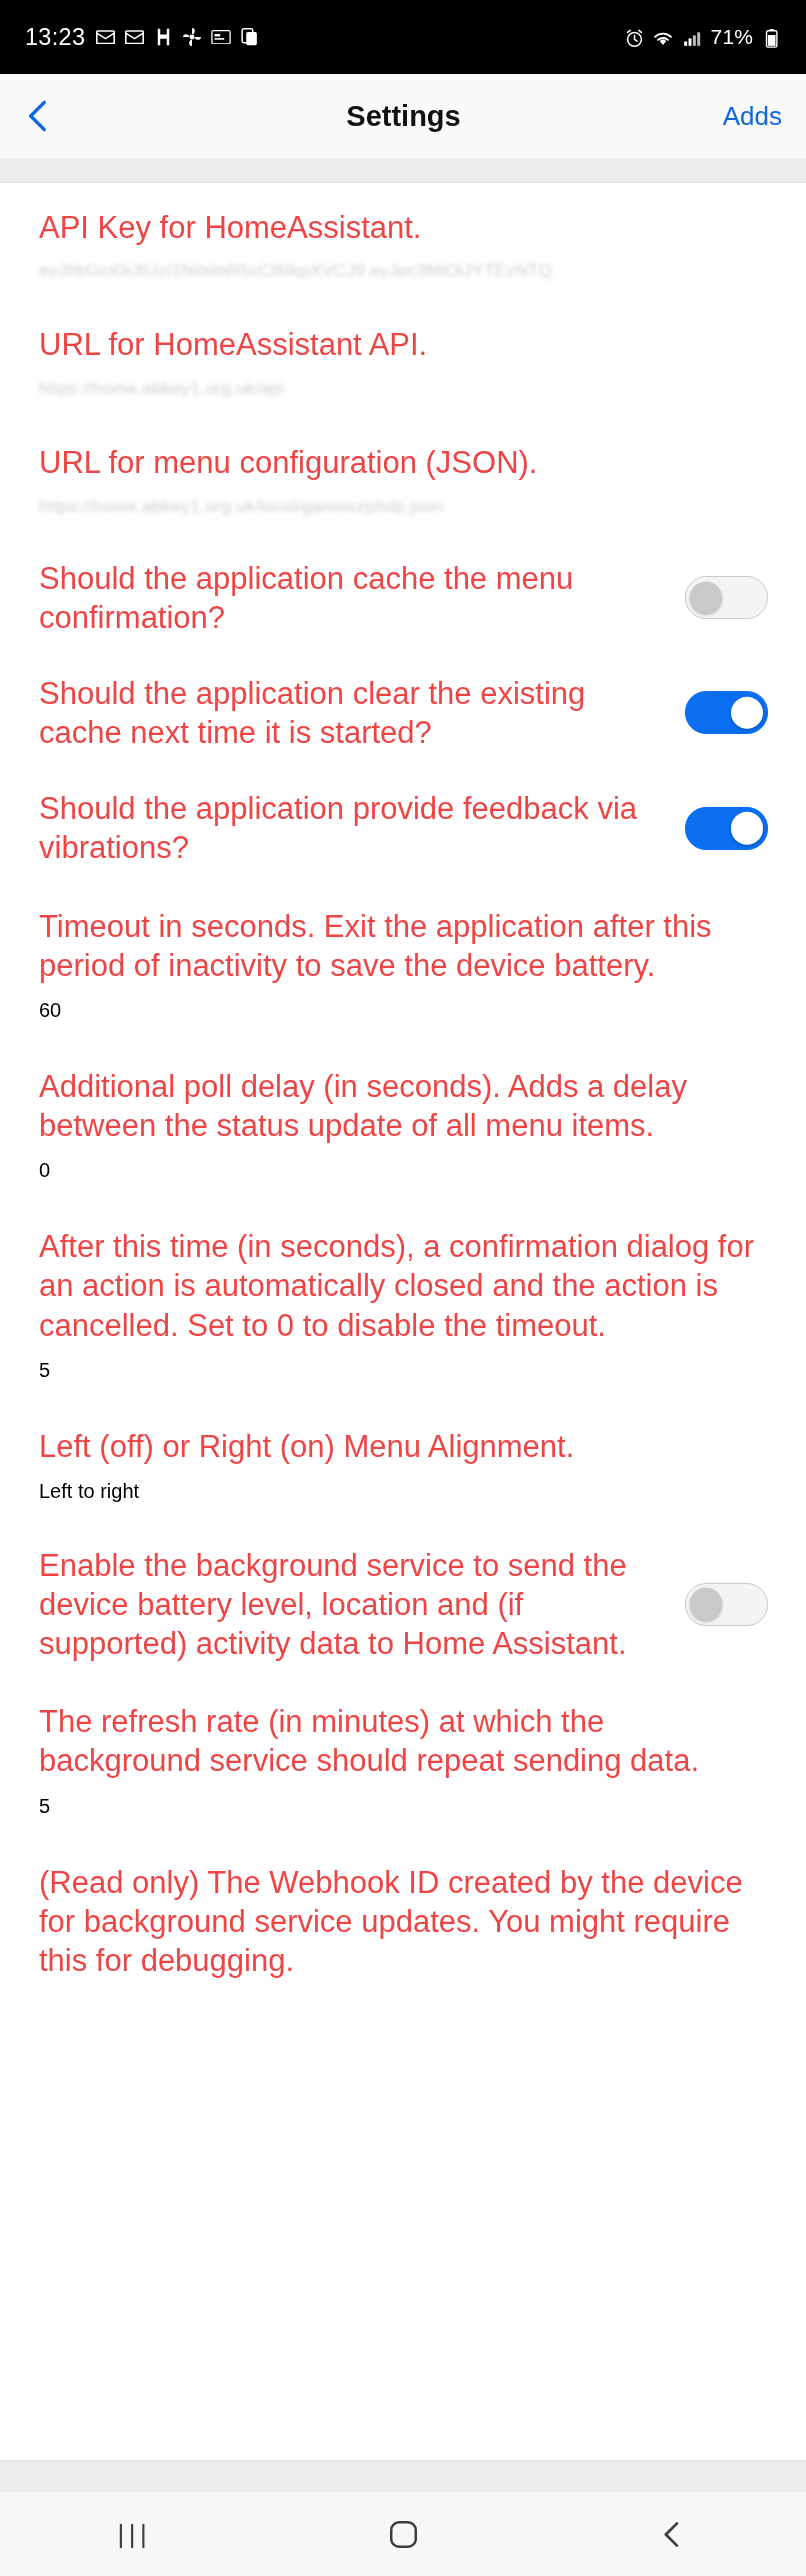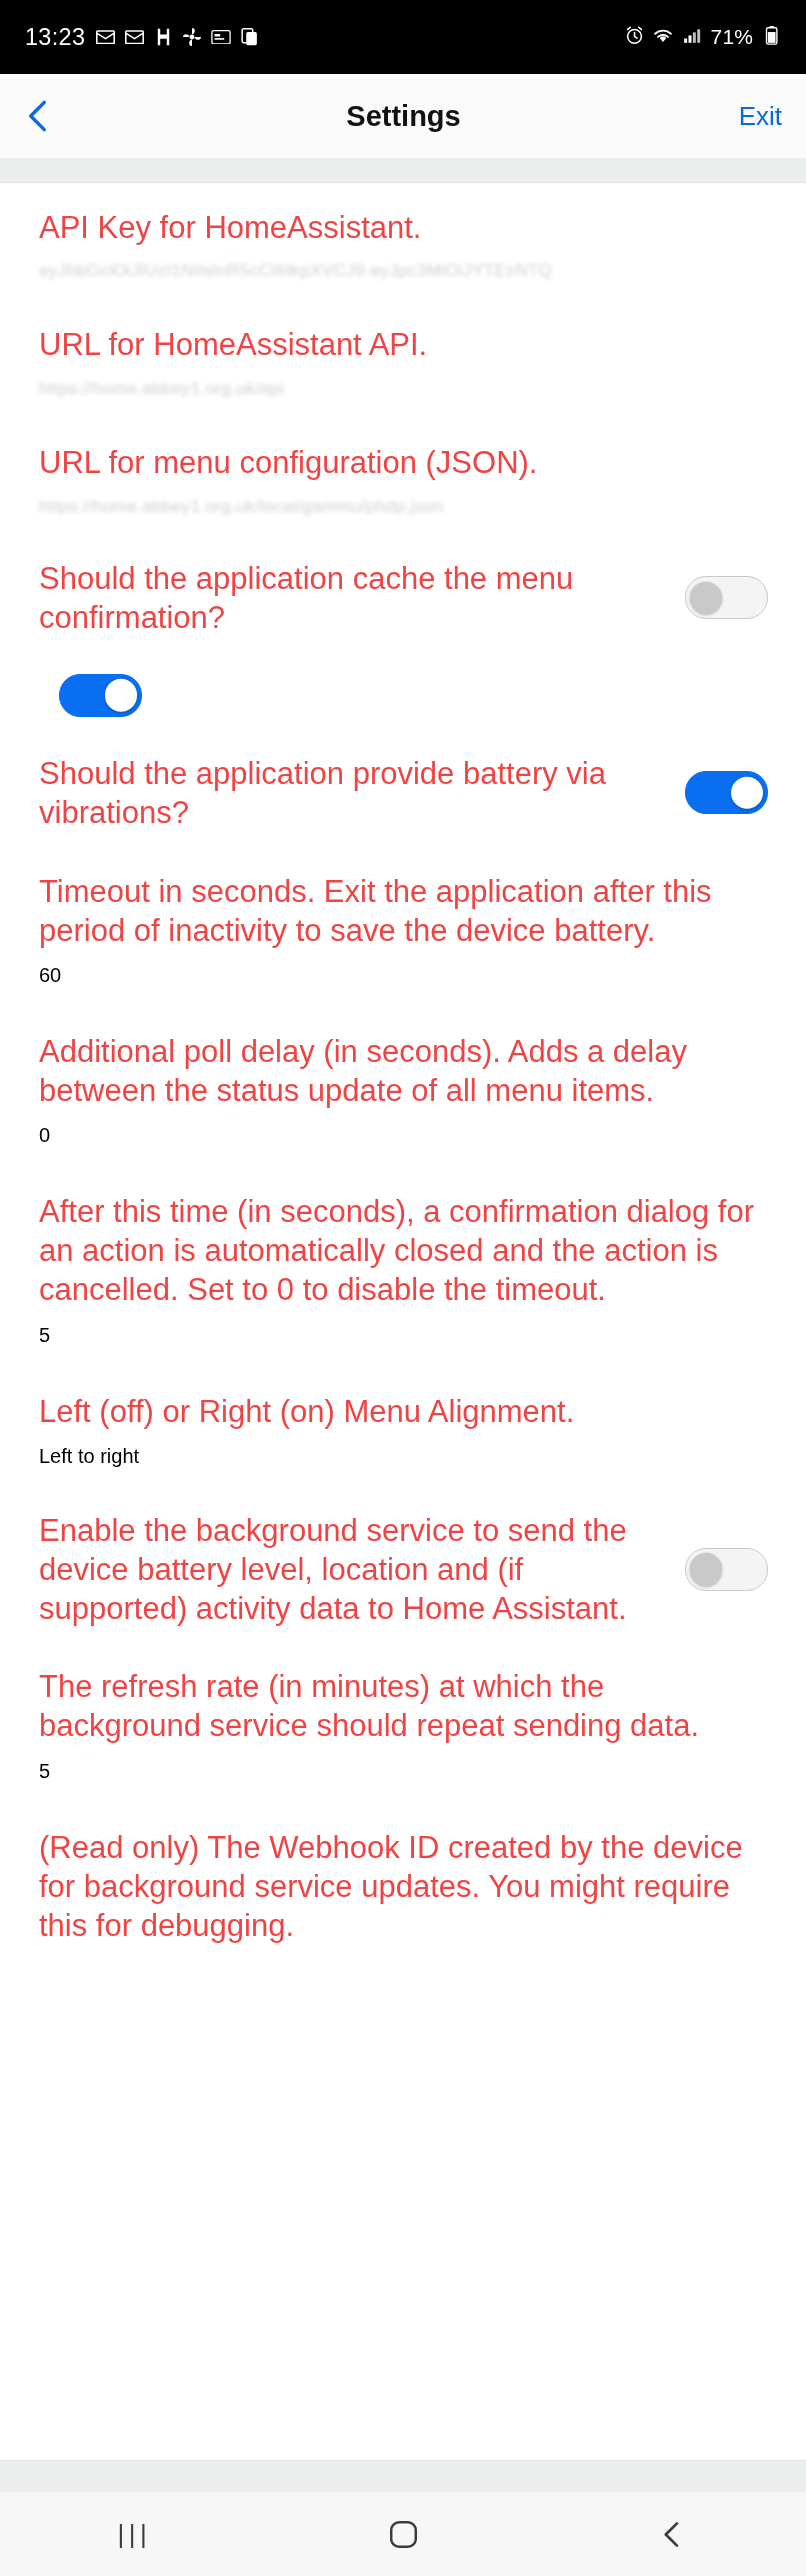--- a/index.html
+++ b/index.html
@@ -52,21 +52,21 @@
   .sicon {
     display: inline-flex;
     align-items: center;
     justify-content: center;
     width: 21px;
     height: 21px;
     color: #ffffff;
   }
   .status-right {
     display: flex;
-    align-items: flex-start;
+    align-items: flex-end;
     gap: 7.8px;
   }
   .battery-text {
     font-size: 21px;
     font-weight: 400;
     letter-spacing: 0.2px;
   }
 
   
   .app-bar {
@@ -310,21 +310,21 @@
     </div>
   </div>
 
   <div class="app-bar">
     <div class="back-btn">
       <svg width="25" height="34" viewBox="0 0 22 30">
           <path d="M17 3L5 15l12 12" fill="none" stroke="#0a68e0" stroke-width="3" stroke-linecap="round" stroke-linejoin="round"></path>
         </svg>
     </div>
     <div class="app-title">Settings</div>
-    <div class="save-btn">Exit</div>
+    <div class="save-btn">Adds</div>
   </div>
 
   <div class="divider-strip"></div>
 
   <div class="settings-list">
 
     <div class="row item-text-only">
       <div class="row-text">
         <div class="row-title">API Key for HomeAssistant.</div>
         <div class="row-value blurred">eyJhbGciOiJIUzI1NiIsInR5cCI6IkpXVCJ9.eyJpc3MiOiJYTEzNTQ</div>
@@ -348,28 +348,31 @@
     <div class="row item-with-toggle">
       <div class="row-text">
         <div class="row-title">Should the application cache the menu confirmation?</div>
       </div>
       <div class="toggle off">
         <div class="knob"></div>
       </div>
     </div>
 
     <div class="row item-with-toggle">
+      <div class="row-text">
+        <div class="row-title">Should the application clear the existing cache next time it is started?</div>
+      </div>
       <div class="toggle on">
         <div class="knob"></div>
       </div>
     </div>
 
     <div class="row item-with-toggle">
       <div class="row-text">
-        <div class="row-title">Should the application provide battery via vibrations?</div>
+        <div class="row-title">Should the application provide feedback via vibrations?</div>
       </div>
       <div class="toggle on">
         <div class="knob"></div>
       </div>
     </div>
 
     <div class="row item-text-only">
       <div class="row-text">
         <div class="row-title">Timeout in seconds. Exit the application after this period of inactivity to save the device battery.</div>
         <div class="row-value">60</div>

